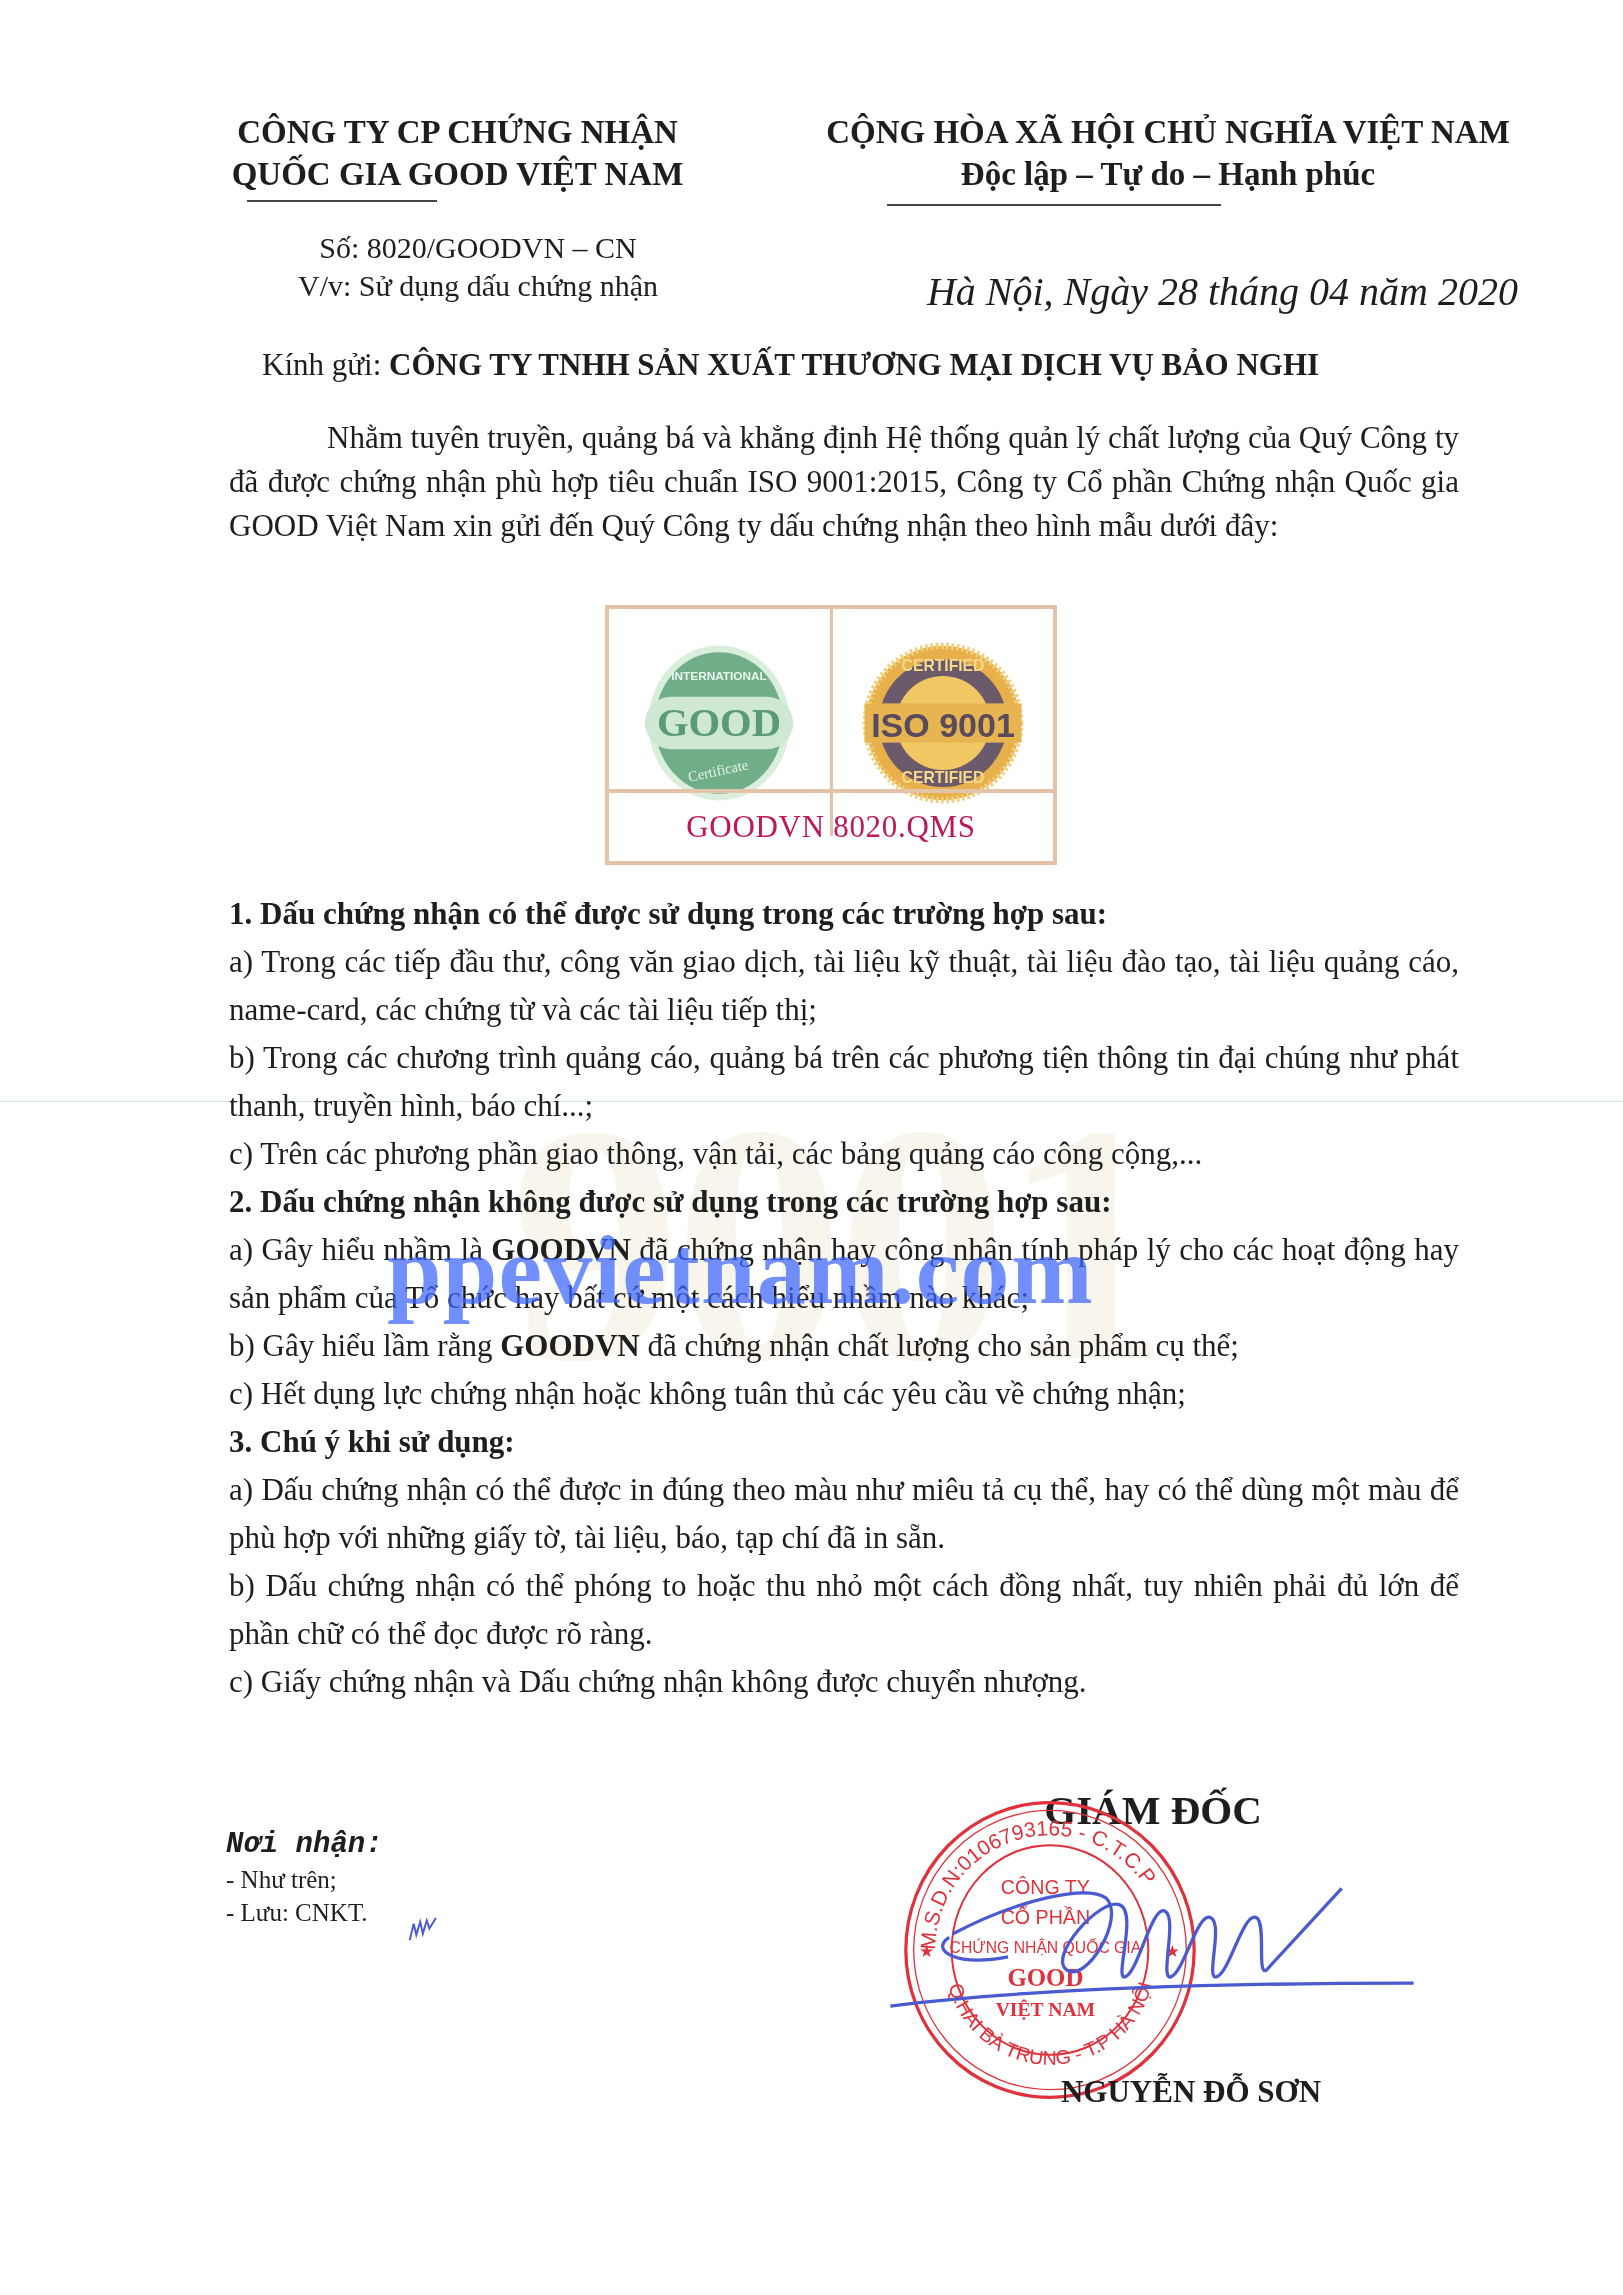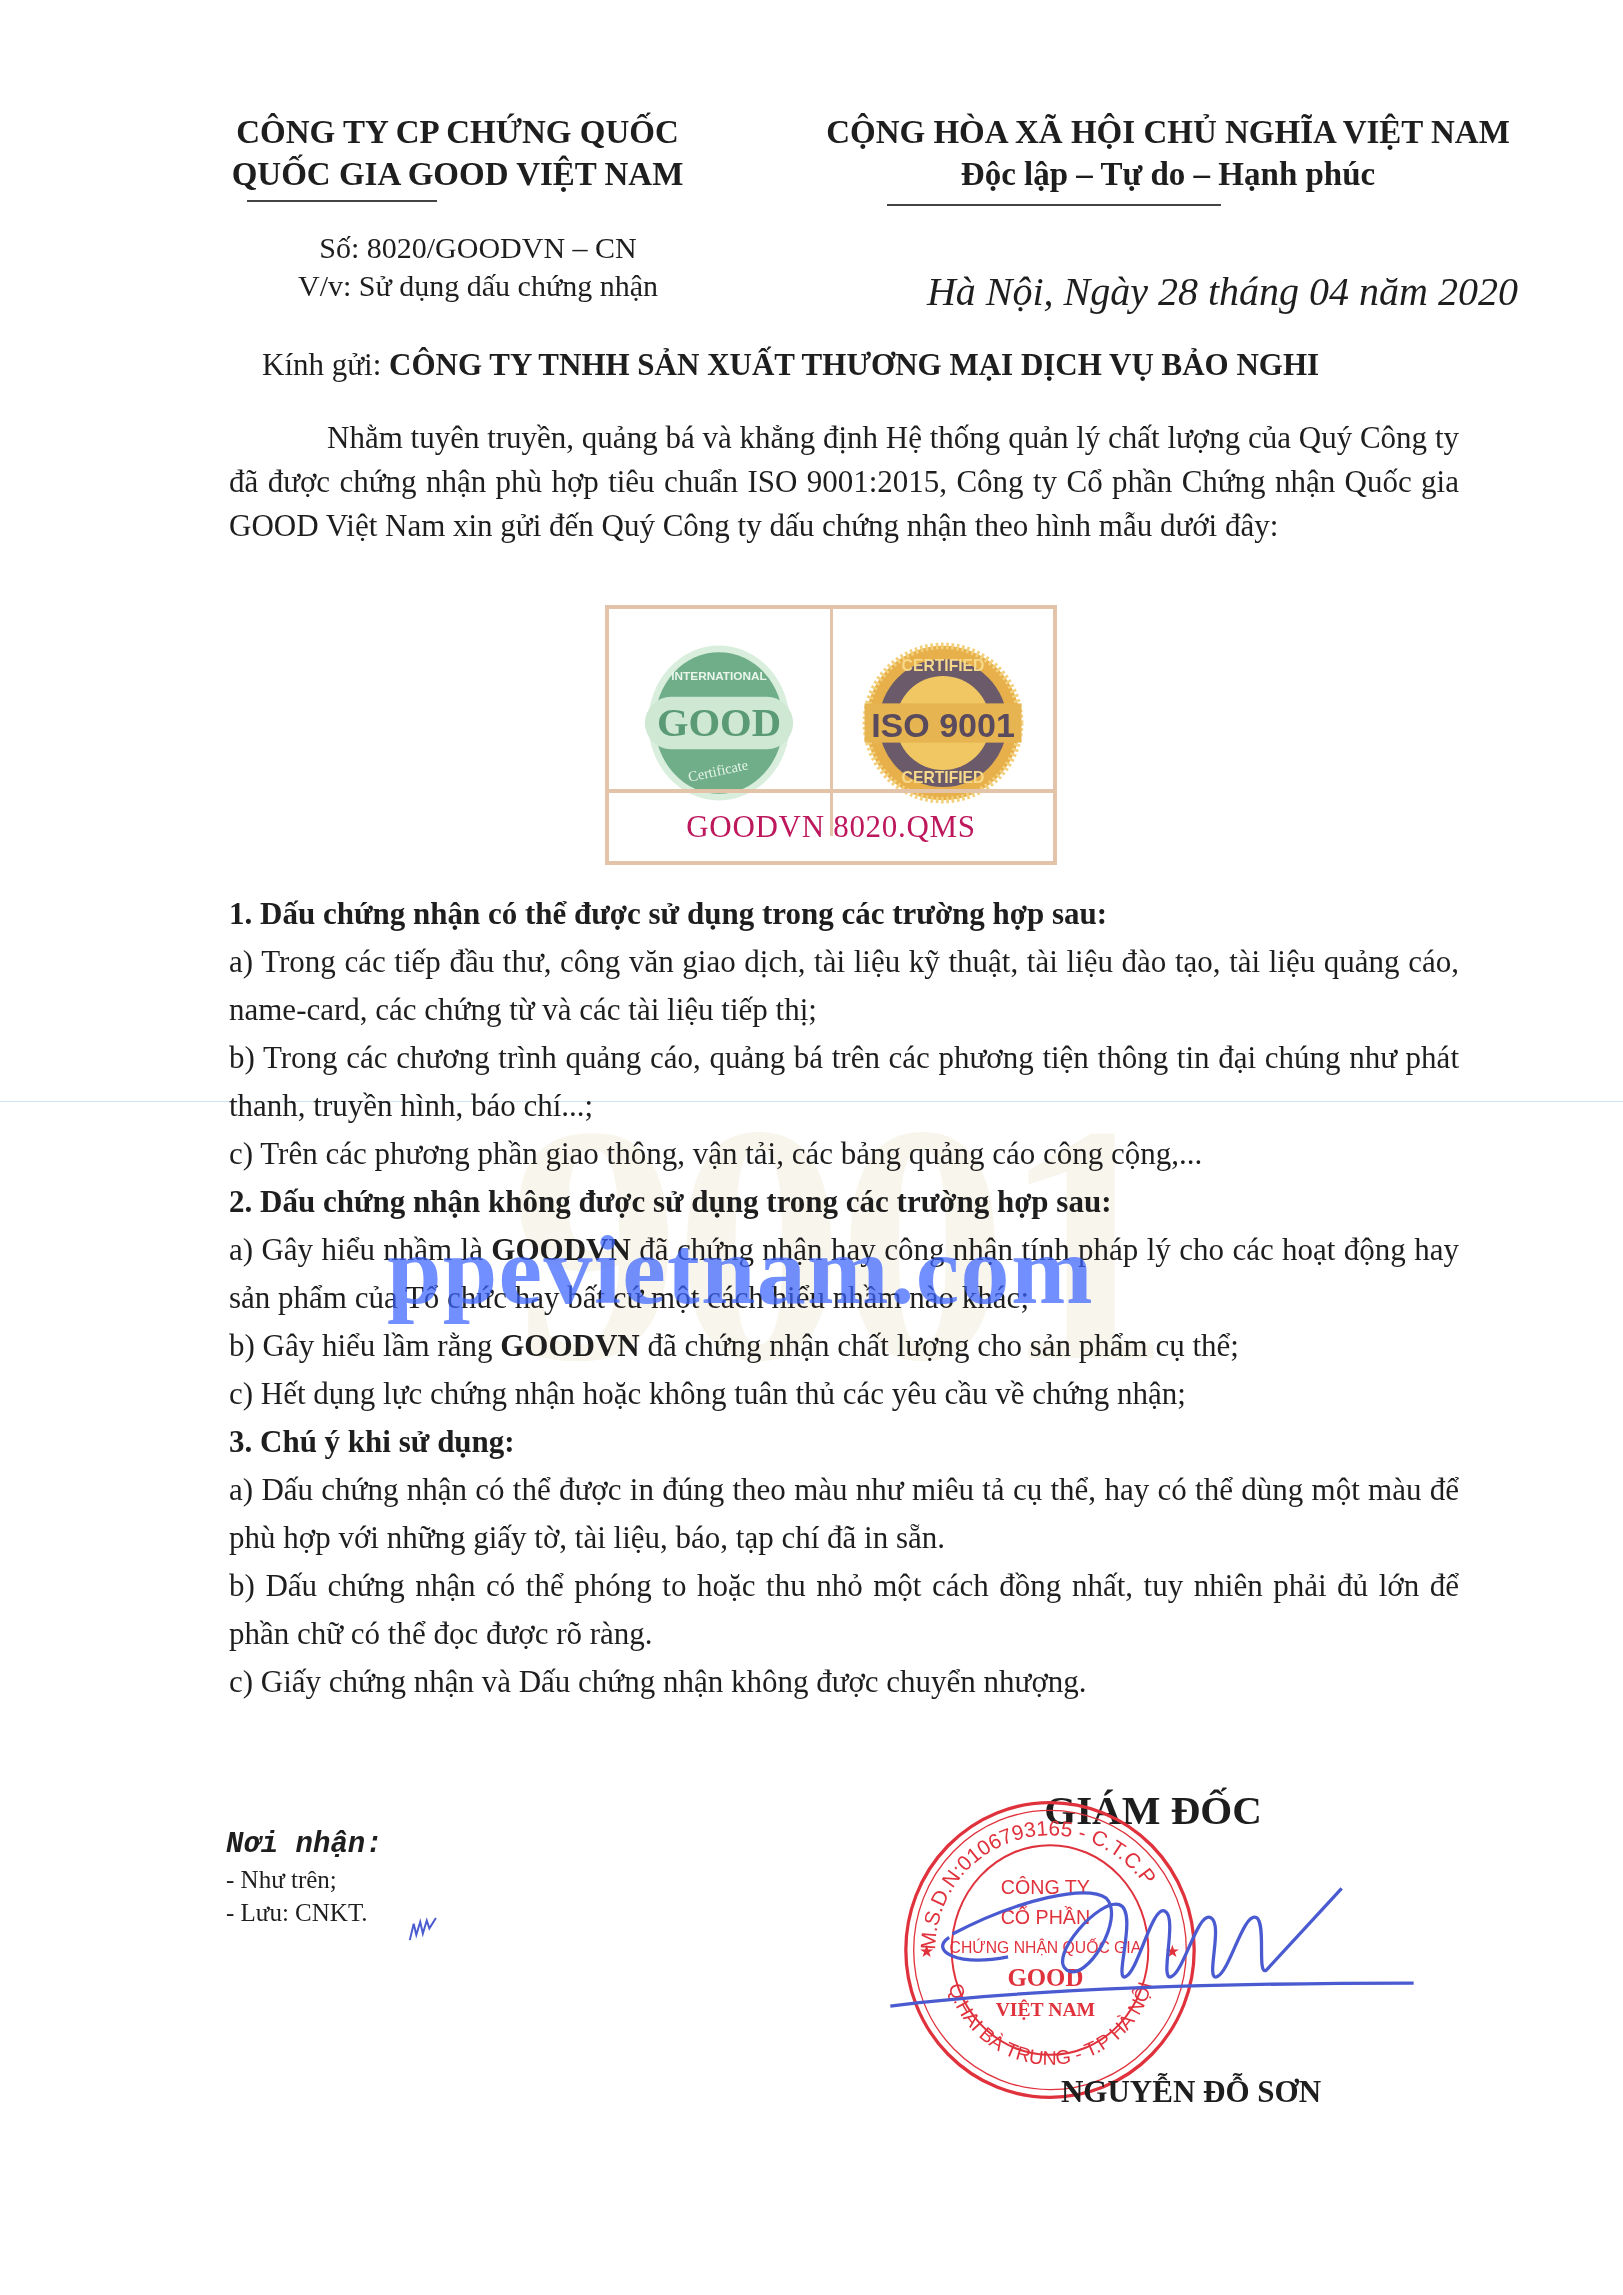--- a/index.html
+++ b/index.html
@@ -57,21 +57,21 @@
   .signature { left: 890px; top: 1885px; width: 537px; height: 157px; }
   .scan-line { left: 0; top: 1101px; width: 1623px; height: 1.3px; background: rgba(170, 210, 230, 0.6); }
 </style>
 </head>
 <body>
 
 <div class="bg-wm">9001</div>
 <div class="abs scan-line"></div>
 
 <div class="abs header-left">
-  <div>CÔNG TY CP CHỨNG QUỐC</div>
+  <div>CÔNG TY CP CHỨNG NHẬN</div>
   <div>QUỐC GIA GOOD VIỆT NAM</div>
 </div>
 <div class="rule" style="left:247px; top:200px; width:190px;"></div>
 
 <div class="abs header-right">
   <div>CỘNG HÒA XÃ HỘI CHỦ NGHĨA VIỆT NAM</div>
   <div>Độc lập – Tự do – Hạnh phúc</div>
 </div>
 <div class="rule" style="left:887px; top:204px; width:334px;"></div>
 

